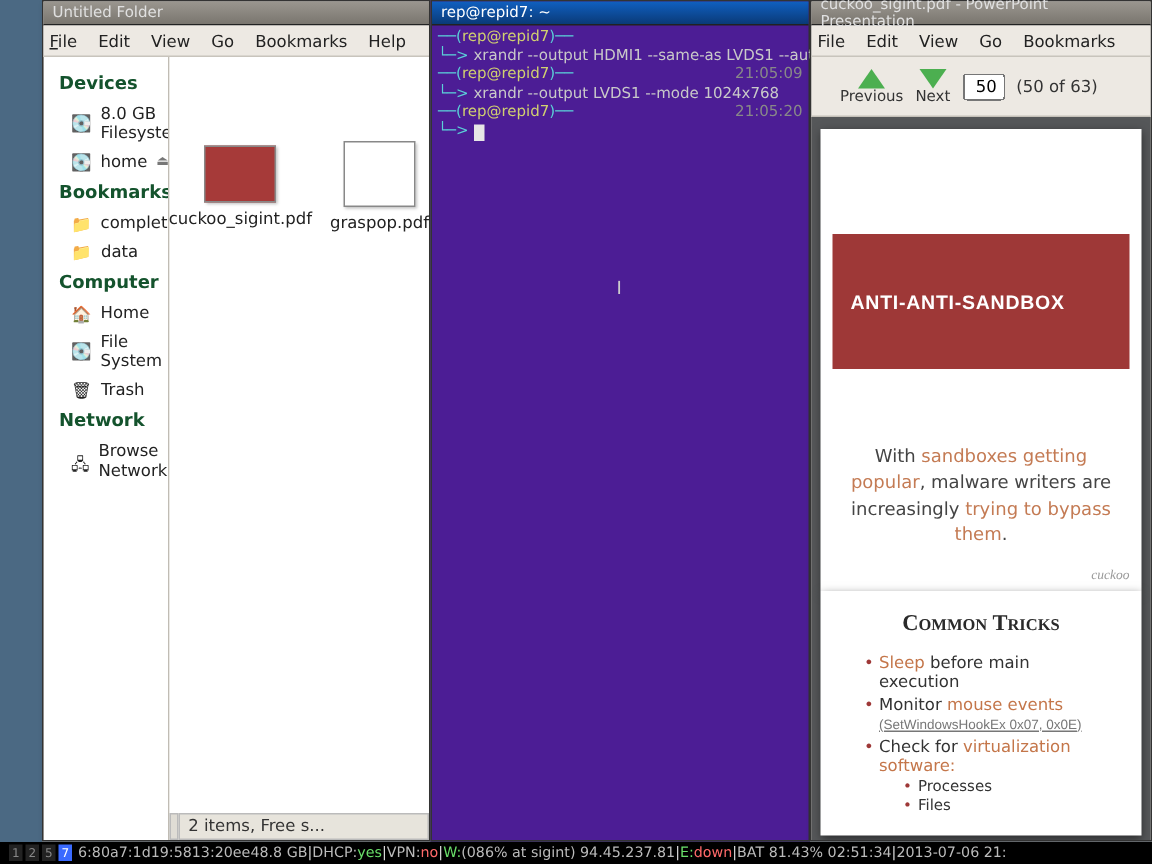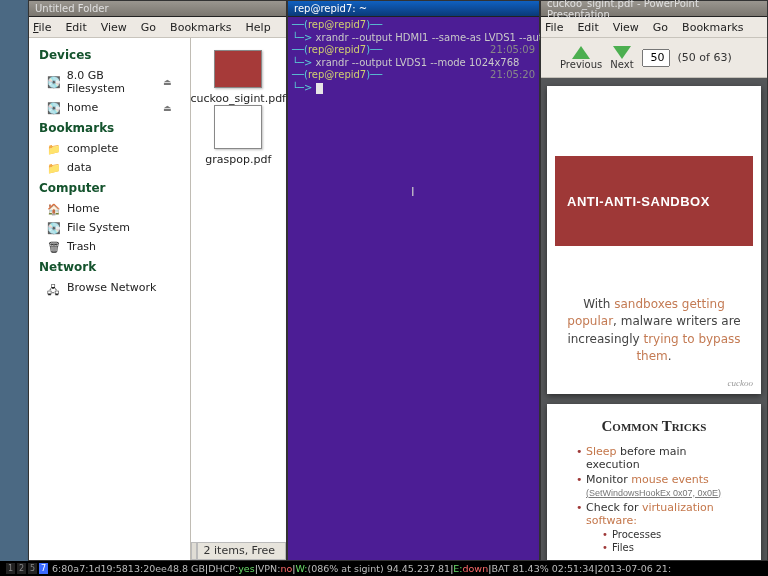--- a/index.html
+++ b/index.html
@@ -12,21 +12,21 @@
 .menubar span { cursor: default; }
 .menubar u { text-decoration: underline; }
 
 .fm-body { display: flex; height: calc(100% - 37px); }
 .sidebar { width: 176px; background: #fff; border-right: 1px solid #c0bcb4; padding: 6px 4px; font-size: 11px; overflow-y: auto;}
 .sb-head { font-weight: bold; font-size: 12px; color: #14532d; padding: 4px 6px; }
 .sb-item { display: flex; align-items: center; gap: 6px; padding: 3px 14px; color: #222; }
 .sb-item .ej { margin-left:auto; color:#777; font-size:9px;}
 .sb-icon { width: 14px; height: 12px; display:inline-flex; }
 .content { flex: 1; background: #fff; position: relative; }
-.thumb-grid { padding: 12px 0 0 0; display:flex; flex-direction:column; align-items:center; gap:0; }
+.thumb-grid { padding: 12px 0 0 0; display:flex; flex-direction:row; align-items:center; gap:12px;margin-top:44px; }
 .thumb { display:flex; flex-direction:column; align-items:center; gap:4px; font-size:11px; color:#222; }
 .thumb .page { width: 48px; height: 38px; background:#a63a39; border:1px solid #888; box-shadow:1px 1px 2px rgba(0,0,0,.25);}
 .thumb .page2 { width: 48px; height: 44px; background:#fff; border:1px solid #888; box-shadow:1px 1px 2px rgba(0,0,0,.25); }
 .statusbar { position:absolute; bottom:0; left:0; right:0; height:18px; display:flex; align-items:center; }
 .statusbar .sb-left { width:6px; height:18px; background:#e0ddd5; border:1px solid #bbb;}
 .statusbar .sb-txt { flex:1; height:18px; background:#e7e4dc; border:1px solid #bbb; font-size:11px; padding:1px 6px; color:#333;}
 
 .term { background:#4c1d95; color:#c9c9c9; font-family: "DejaVu Sans Mono","Liberation Mono",monospace; font-size:10px; }
 .term .titlebar { background: linear-gradient(#1060c0,#0a3a78); }
 .term-body { padding: 2px 4px; line-height:1.25; position:relative; height:calc(100% - 16px);}
@@ -37,21 +37,21 @@
 .term-cursor { display:inline-block; width:7px; height:11px; background:#e6e6e6; vertical-align:bottom;}
 .term-caret { position:absolute; top:168px; left:49%; color:#ccc; font-size:12px;}
 
 .pv-toolbar { height:40px; background:#ede9e3; border-bottom:1px solid #c5c1b9; display:flex; align-items:center; gap:8px; padding:0 19px; font-size:10px;}
 .navbtn { display:flex; flex-direction:column; align-items:center; gap:0; color:#333; }
 .arrow-up { width:0;height:0;border-left:9px solid transparent;border-right:9px solid transparent;border-bottom:13px solid #4caf50;}
 .arrow-down { width:0;height:0;border-left:9px solid transparent;border-right:9px solid transparent;border-top:13px solid #4caf50;}
 .pageinput { width:28px; height:18px; font-size:11px; text-align:right; padding:0 3px;}
 .pagecount { font-size:11px; color:#333;}
 .pv-body { background:#555759; height:calc(100% - 77px); padding:8px 6px; overflow:hidden;}
-.slide { background:#fff; box-shadow:0 2px 6px rgba(0,0,0,.5); margin-bottom:10px; font-family: Georgia, "Times New Roman", serif;}
+.slide { background:#fff; box-shadow:0 2px 6px rgba(0,0,0,.5); font-family: Georgia, "Times New Roman", serif;}
 .slide-top { height:170px; padding:10px; position:relative;}
 .slide-top .red-band { position:absolute; top:70px; left:8px; right:8px; height:90px; background:#9e3837; display:flex; align-items:center; padding-left:12px;}
 .slide-top .stitle { color:#fff; font-weight:bold; font-size:13px; letter-spacing:0.5px; font-family: Arial, sans-serif;}
 .slide-sub { text-align:center; font-size:12px; color:#444; padding:40px 18px 10px; line-height:1.45;}
 .slide-sub .lnk { color:#c47b54;}
 .slide-foot { text-align:right; font-size:9px; font-style:italic; color:#999; font-family: cursive; padding:2px 8px 6px;}
 .slide2 { padding:10px 27px 12px; font-size:11px; color:#333;}
 .slide2 h3 { text-align:center; font-variant: small-caps; font-size:15px; font-weight:bold; color:#2a2a2a; margin:4px 0 10px; font-family: Georgia, serif;}
 .slide2 ul { list-style:none; padding-left:0; }
 .slide2 li { position:relative; padding-left:12px; margin:2px 0; }

